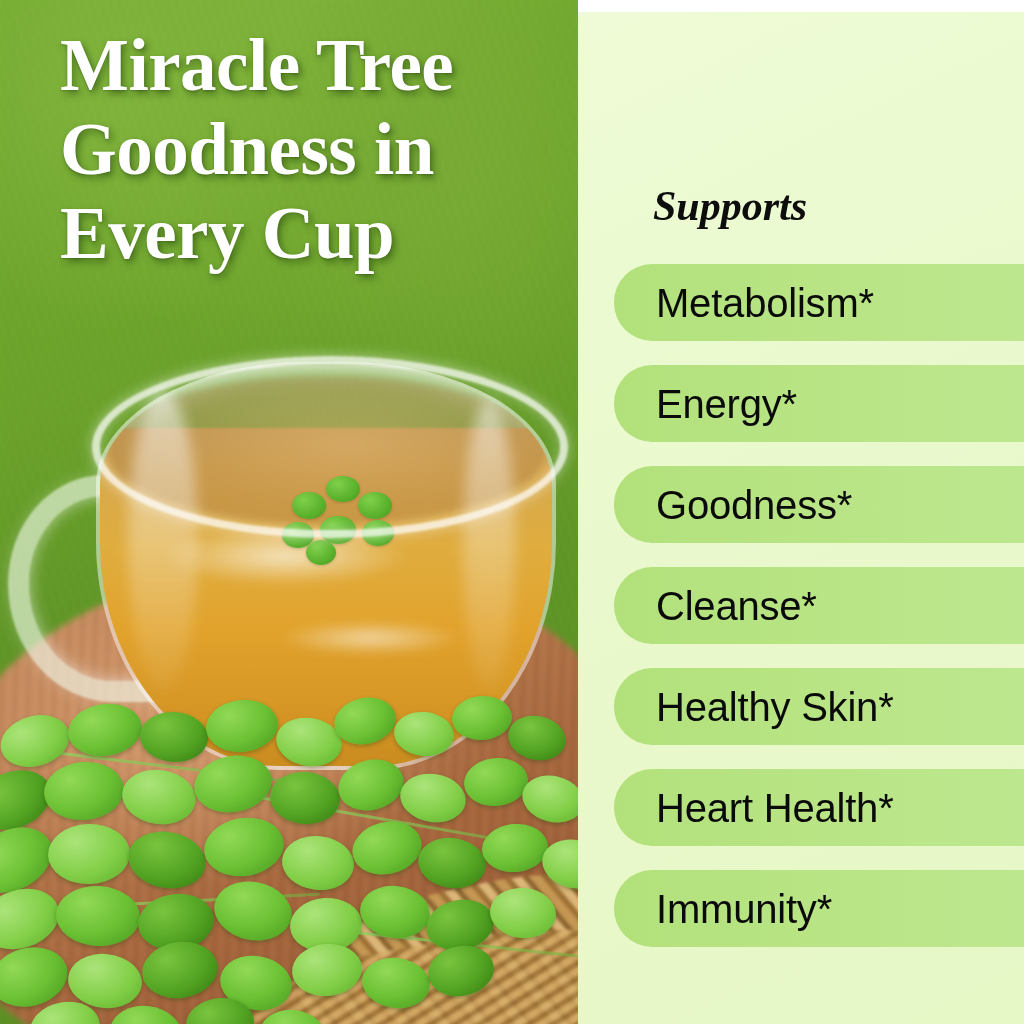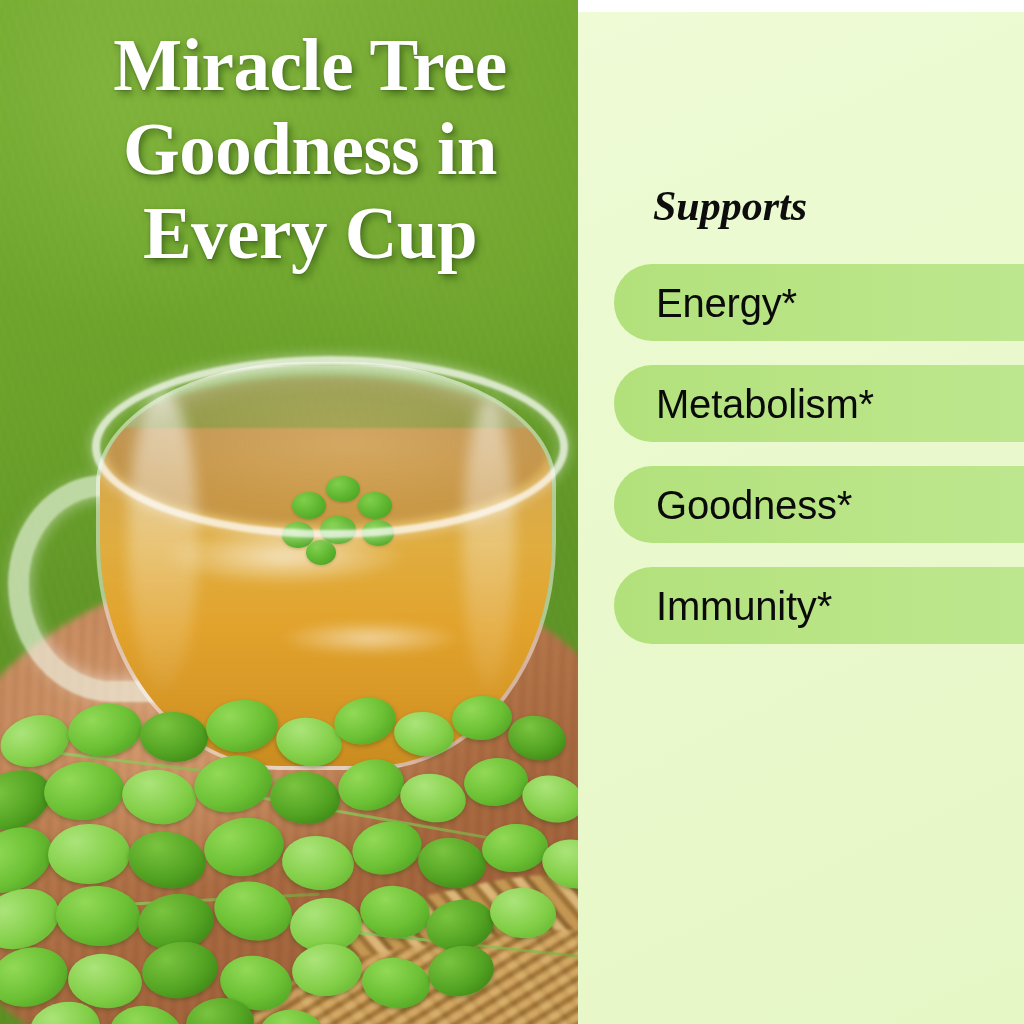--- a/index.html
+++ b/index.html
@@ -257,21 +257,20 @@
     top: 24px;
     width: 500px;
     color: #ffffff;
     font-family: "Liberation Serif", serif;
     font-weight: bold;
     font-size: 73px;
     line-height: 84px;
     letter-spacing: -0.5px;
     text-shadow: 3px 4px 7px rgba(35,70,10,.55), 0 1px 2px rgba(35,70,10,.35);
     white-space: pre-line;
-    text-align: center;
   }
 
   
   .info-panel {
     position: absolute;
     left: 578px;
     top: 0;
     width: 446px;
     height: 1024px;
     background: linear-gradient(155deg, #eefbd6 0%, #eaf9cd 45%, #e6f7c6 100%);
@@ -414,27 +413,36 @@
     <div class="headline">Miracle Tree
 Goodness in
 Every Cup</div>
   </div>
 
   <div class="info-panel">
     <div class="supports-title">Supports</div>
 
     <div class="pill-list">
       <div class="pill">
+        <span class="pill-label">Metabolism*</span>
+      </div>
+      <div class="pill">
         <span class="pill-label">Energy*</span>
       </div>
       <div class="pill">
-        <span class="pill-label">Metabolism*</span>
-      </div>
-      <div class="pill">
         <span class="pill-label">Goodness*</span>
+      </div>
+      <div class="pill">
+        <span class="pill-label">Cleanse*</span>
+      </div>
+      <div class="pill">
+        <span class="pill-label">Healthy Skin*</span>
+      </div>
+      <div class="pill">
+        <span class="pill-label">Heart Health*</span>
       </div>
       <div class="pill">
         <span class="pill-label">Immunity*</span>
       </div>
     </div>
   </div>
 
 </div>
 
 </body></html>

